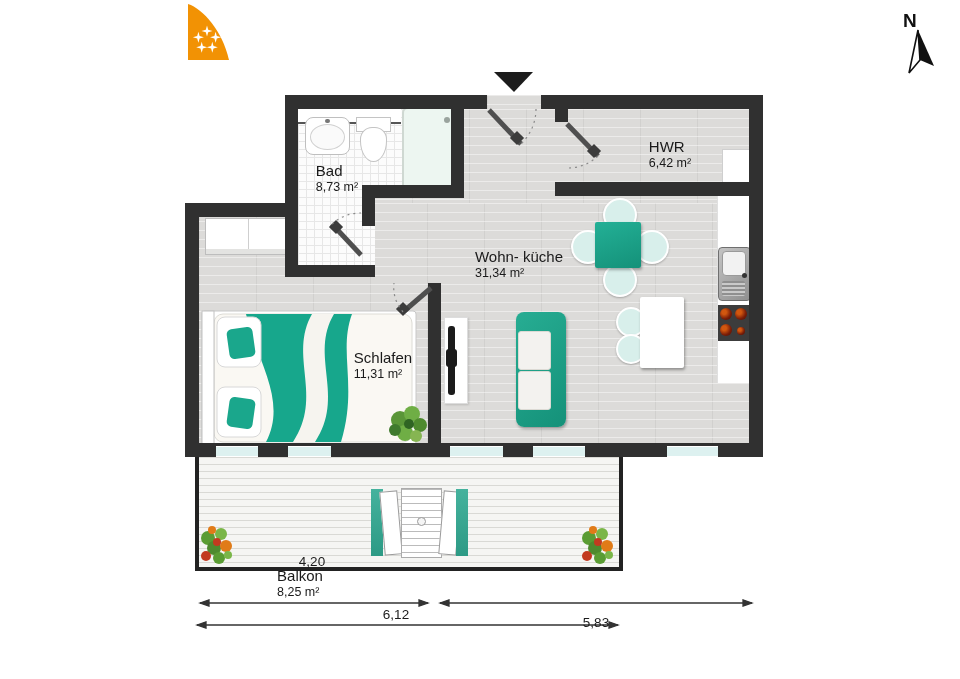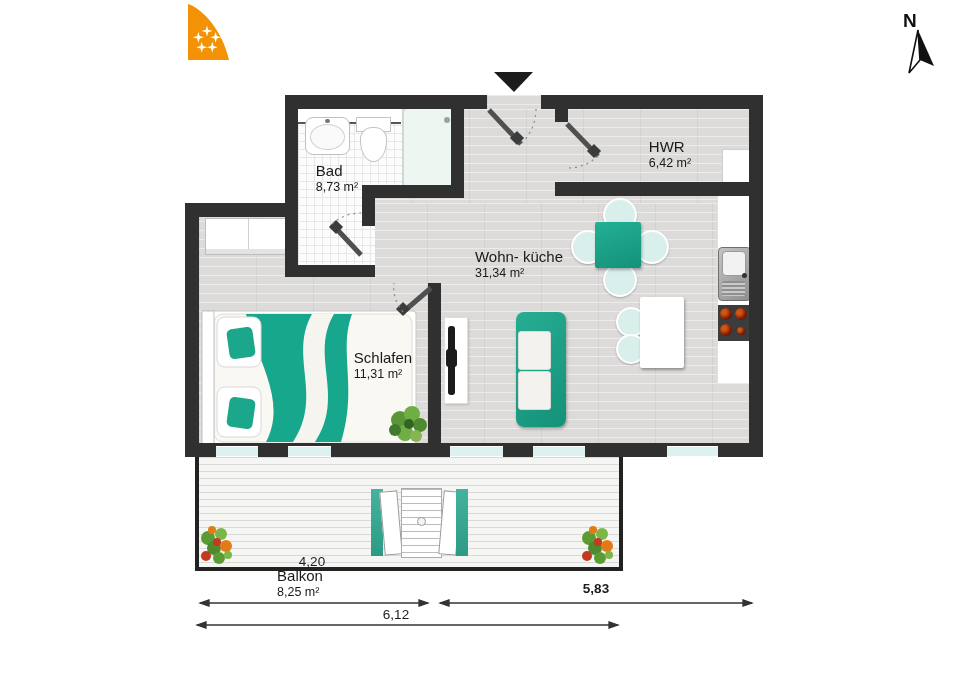--- a/index.html
+++ b/index.html
@@ -246,16 +246,16 @@
   <div class="room-label" style="left:383px;top:349px;">
     <div class="nm">Schlafen</div>
     <div class="ar">11,31 m²</div>
   </div>
   <div class="room-label" style="left:300px;top:521px;margin-top:46px;">
     <div class="nm">Balkon</div>
     <div class="ar">8,25 m²</div>
   </div>
 
   <div class="dim-label" style="left:312px;top:554px;">4,20</div>
-  <div class="dim-label" style="left:596px;top:581px;font-weight:bold;">5,83</div>
+  <div class="dim-label" style="left:596px;top:615px;">5,83</div>
   <div class="dim-label" style="left:396px;top:607px;">6,12</div>
 
 </div>
 
 </body></html>

